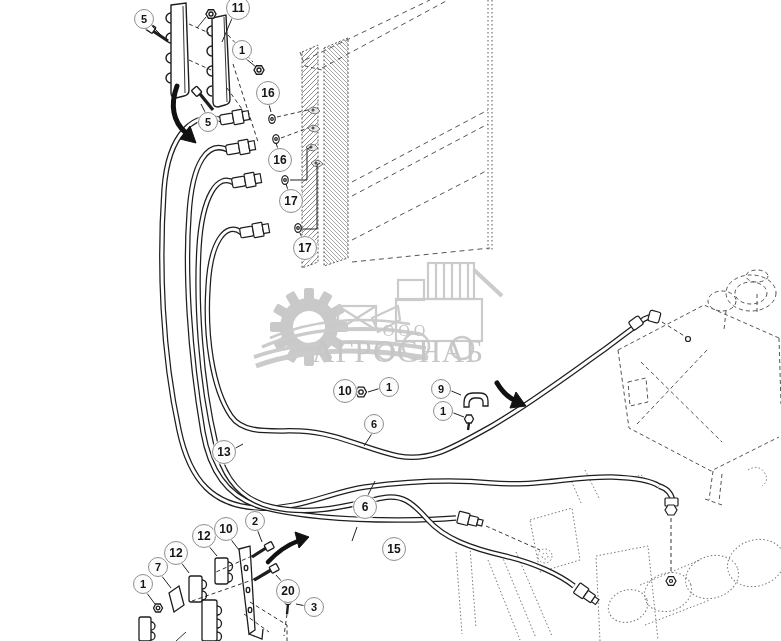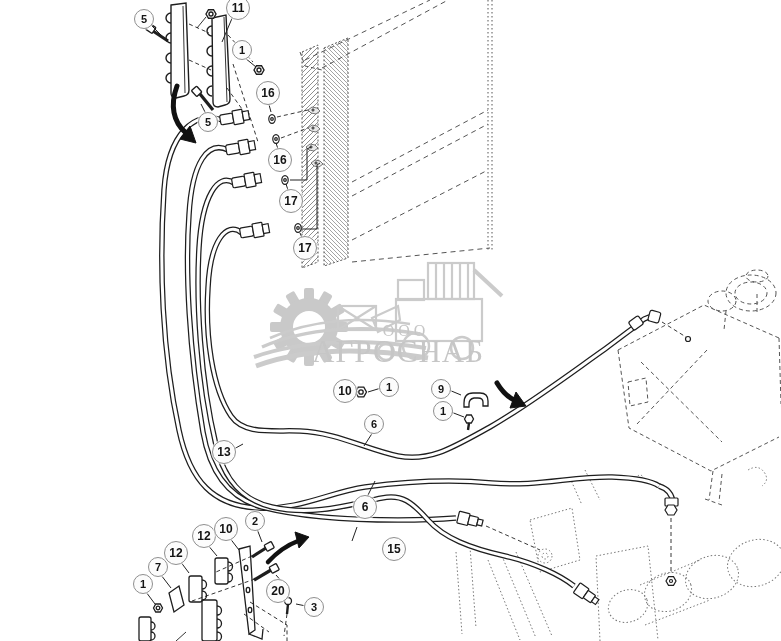--- a/index.html
+++ b/index.html
@@ -403,17 +403,17 @@
       <div class="callout" style="left: 443px; top: 411px;">1</div>
       <div class="callout" style="left: 374px; top: 424px;">6</div>
       <div class="callout wide" style="left: 365px; top: 507px;">6</div>
       <div class="callout wide" style="left: 350px; top: 549px; margin-left: 44px;">15</div>
       <div class="callout" style="left: 143px; top: 584px;">1</div>
       <div class="callout" style="left: 158px; top: 567px;">7</div>
       <div class="callout wide" style="left: 176px; top: 553px;">12</div>
       <div class="callout wide" style="left: 204px; top: 536px;">12</div>
       <div class="callout wide" style="left: 226px; top: 529px;">10</div>
       <div class="callout" style="left: 255px; top: 521px;">2</div>
-      <div class="callout wide" style="left: 278px; top: 591px;">20</div>
+      <div class="callout wide" style="left: 288px; top: 591px;">20</div>
       <div class="callout" style="left: 314px; top: 607px;">3</div>
     </div>
 
 </div>
 
 </body></html>

